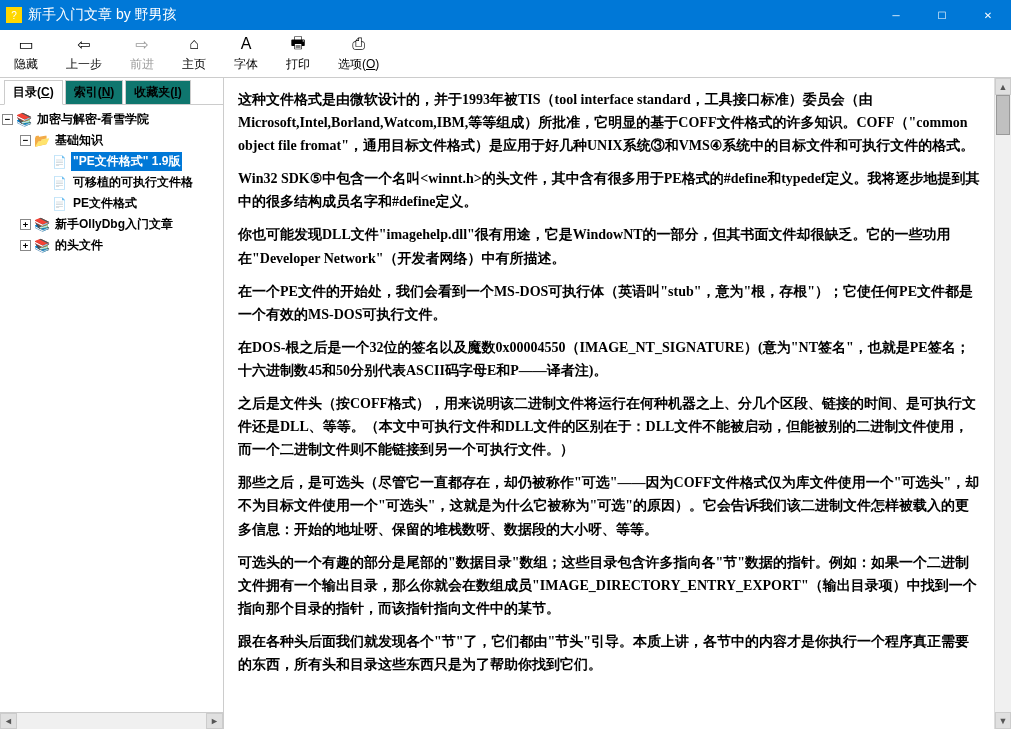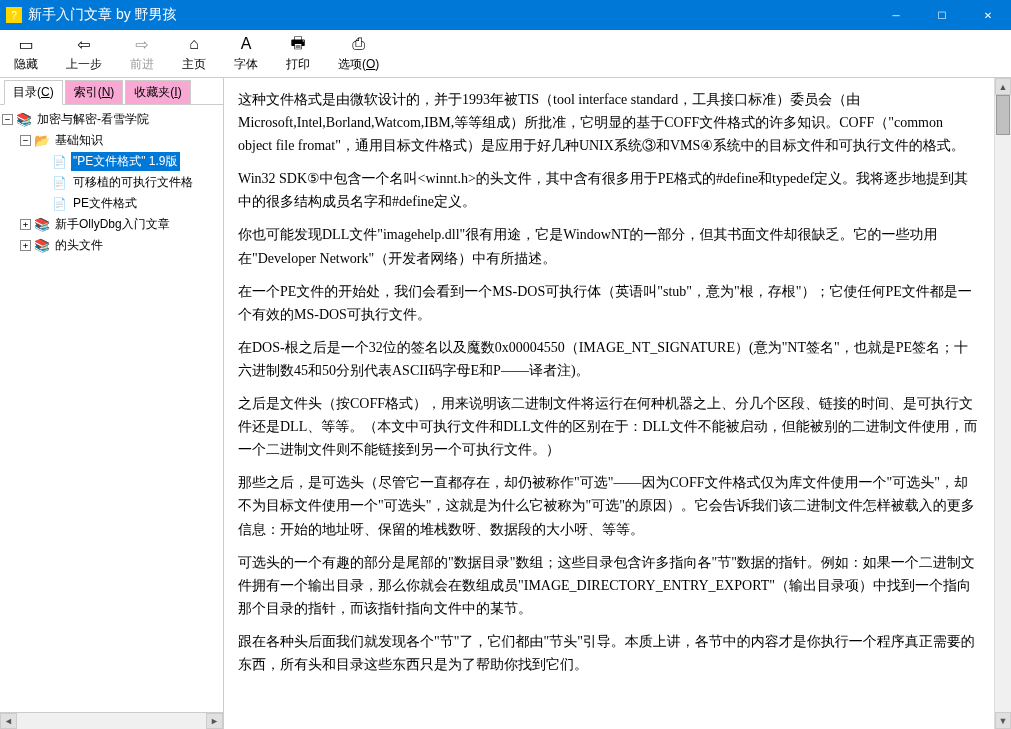--- a/index.html
+++ b/index.html
@@ -9,24 +9,24 @@
 .titlebar-icon { width: 16px; height: 16px; background: #ffd700; margin-right: 6px; display: inline-flex; align-items: center; justify-content: center; font-size: 10px; }
 .titlebar-text { flex: 1; font-size: 14px; }
 .win-controls { display: flex; height: 100%; }
 .win-btn { width: 46px; height: 100%; display: flex; align-items: center; justify-content: center; color: #fff; font-size: 10px; font-family: "Segoe UI Symbol", sans-serif; }
 
 .toolbar { height: 48px; border-bottom: 1px solid #ccc; display: flex; align-items: center; padding: 2px 8px; gap: 16px; background: #fff; }
 .tool-btn { display: flex; flex-direction: column; align-items: center; gap: 2px; cursor: pointer; padding: 2px 6px; font-size: 12px; color: #000; }
 .tool-btn.disabled { color: #999; }
 .tool-icon { width: 20px; height: 20px; display: flex; align-items: center; justify-content: center; font-size: 16px; }
 
-.main { display: flex; height: calc(100% - 78px); }
+.main { display: flex; height: calc(100% - 78px); font-weight: bold; }
 .sidebar { width: 224px; border-right: 1px solid #ccc; display: flex; flex-direction: column; background: #fff; }
 .tabs { display: flex; border-bottom: 1px solid #ccc; padding: 2px 4px 0; gap: 2px; }
-.tab { padding: 3px 8px; border: 1px solid #ccc; border-bottom: none; background: #f9a8d4; cursor: pointer; font-size: 12px; }
+.tab { padding: 3px 8px; border: 1px solid #ccc; border-bottom: none; background: #0f766e; cursor: pointer; font-size: 12px; }
 .tab.active { background: #fff; border-bottom: 1px solid #fff; margin-bottom: -1px; }
 .tab u { text-decoration: underline; }
 
 .tree { flex: 1; overflow: auto; padding: 4px 2px; font-size: 12px; }
 .tree-item { display: flex; align-items: center; padding: 1px 0; white-space: nowrap; cursor: pointer; }
 .tree-toggle { width: 11px; height: 11px; border: 1px solid #888; display: inline-flex; align-items: center; justify-content: center; font-size: 9px; margin-right: 3px; font-family: monospace; line-height: 1; }
 .tree-spacer { width: 14px; display: inline-block; }
 .tree-icon { width: 16px; height: 16px; margin-right: 3px; display: inline-flex; align-items: center; justify-content: center; font-size: 12px; }
 .book-icon::before { content: "📚"; font-size: 13px; }
 .folder-icon::before { content: "📂"; font-size: 13px; }

